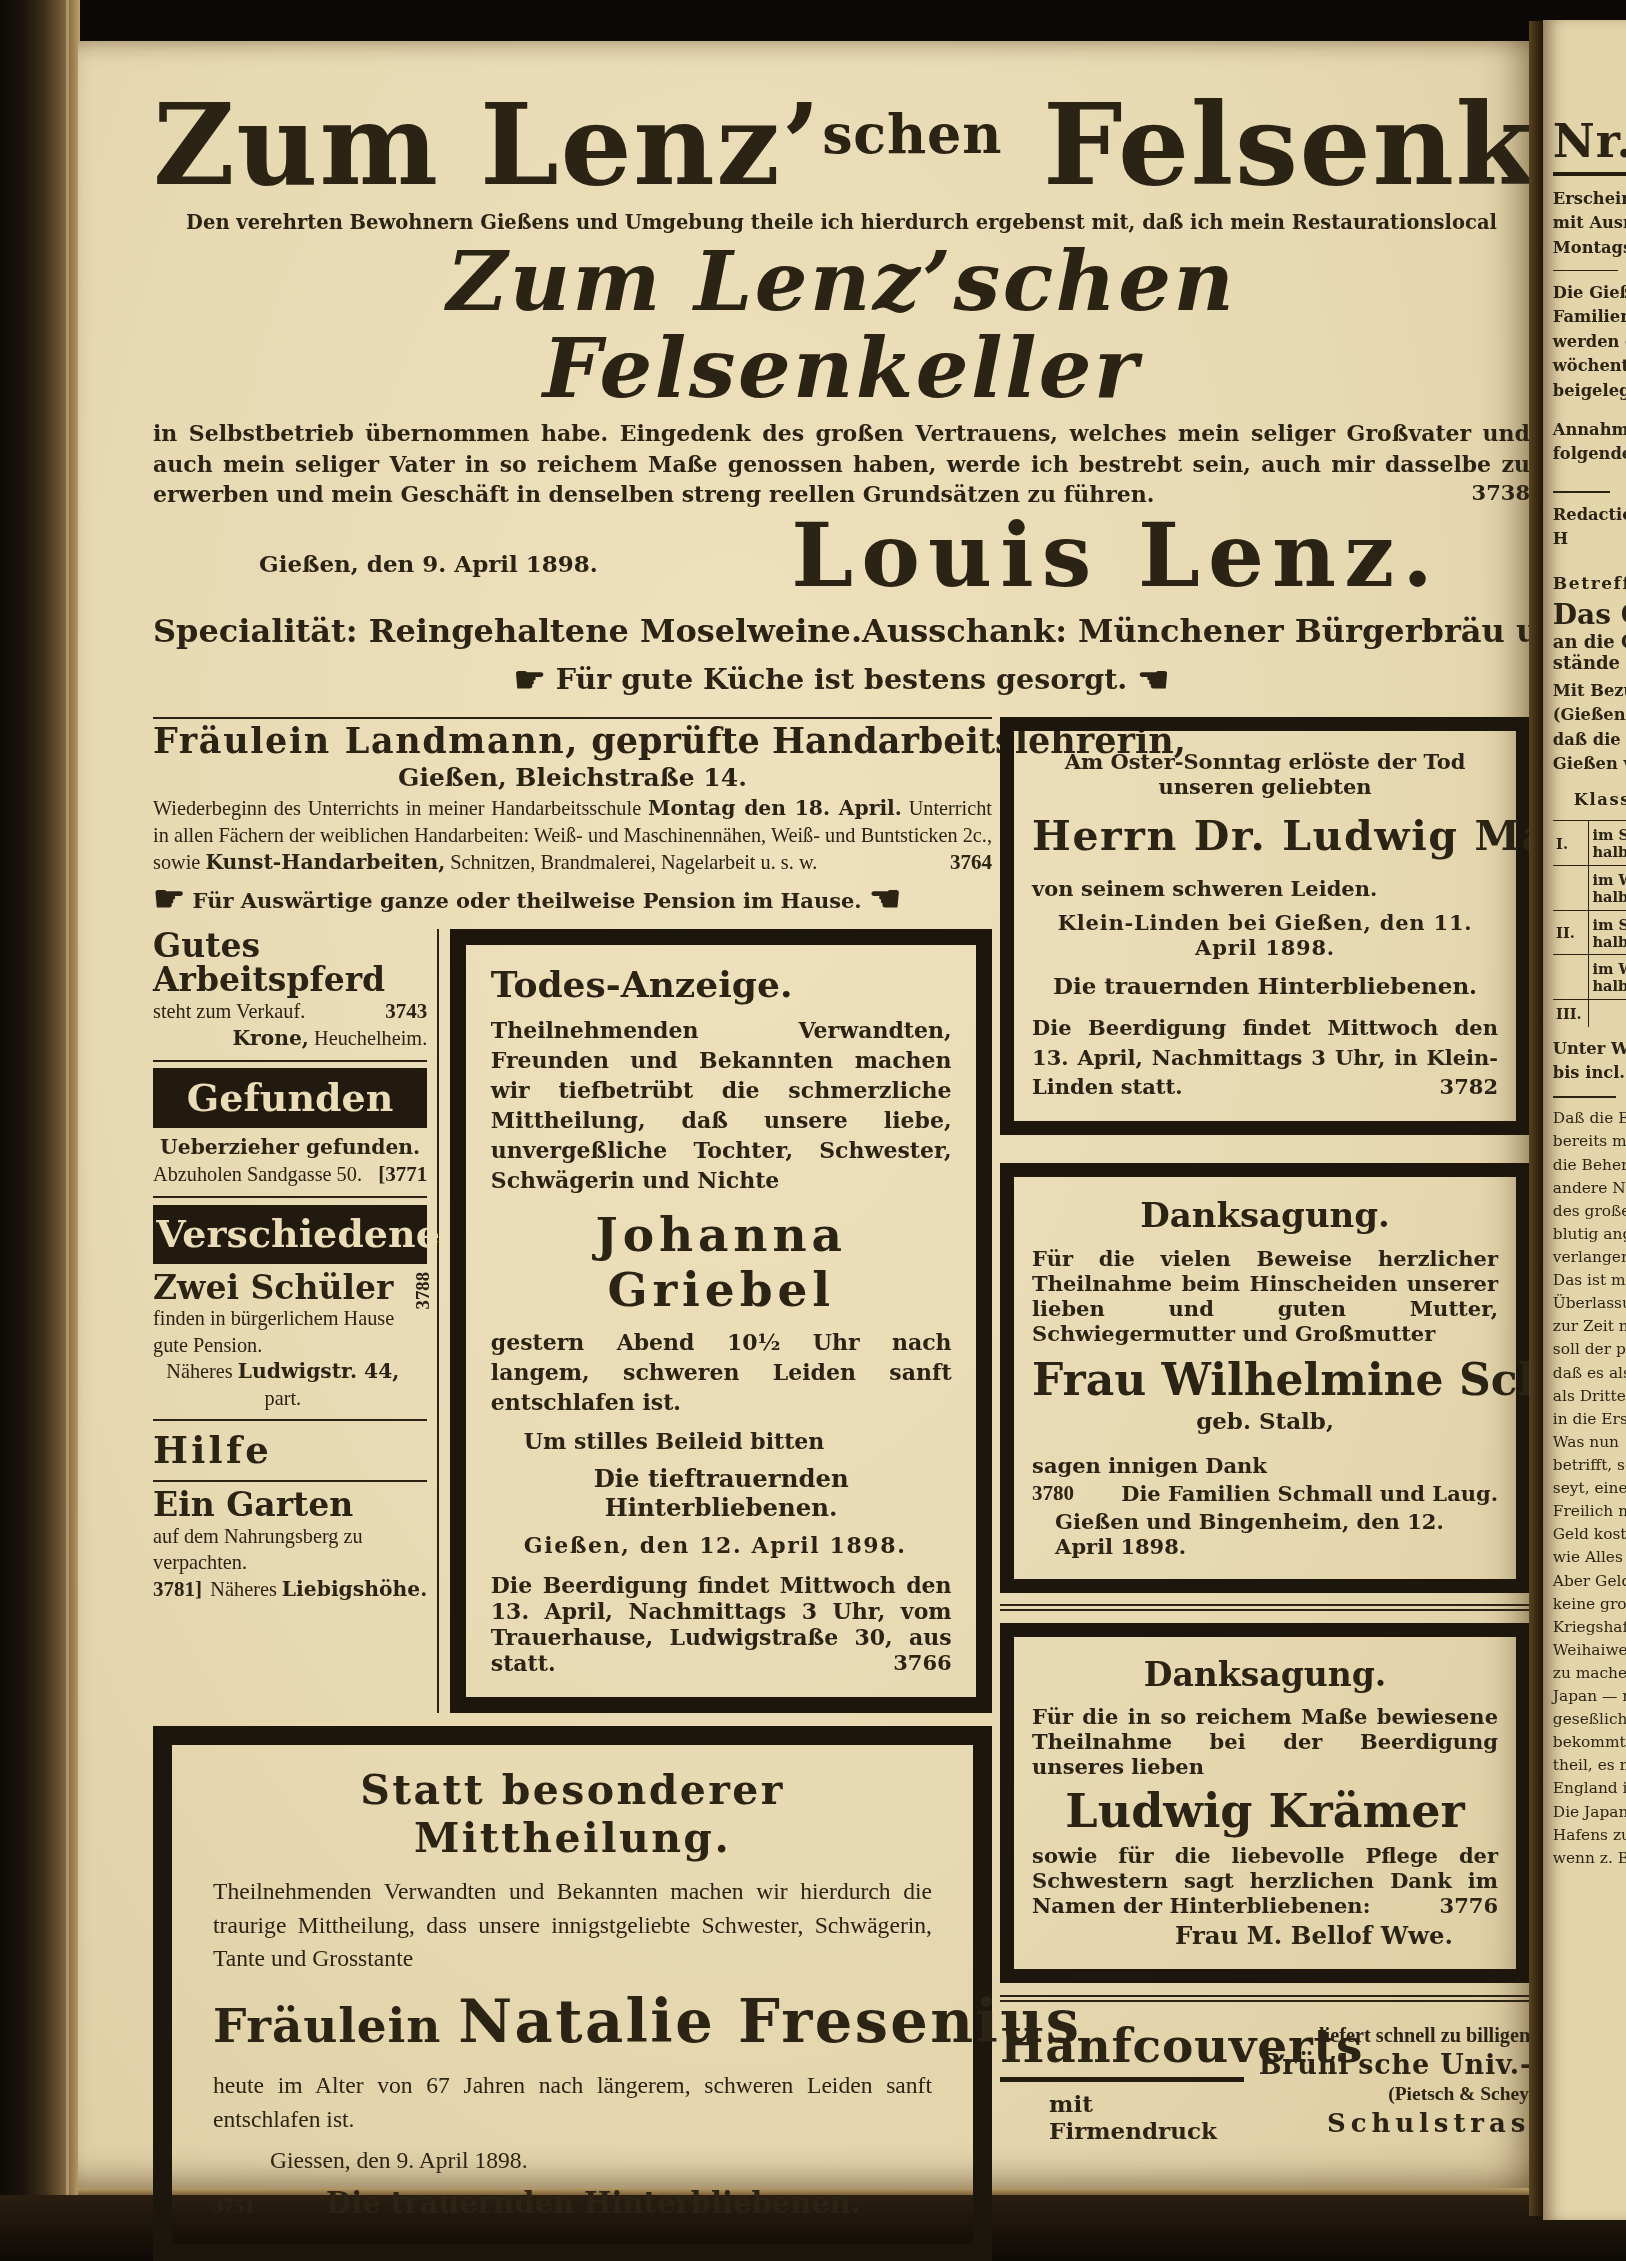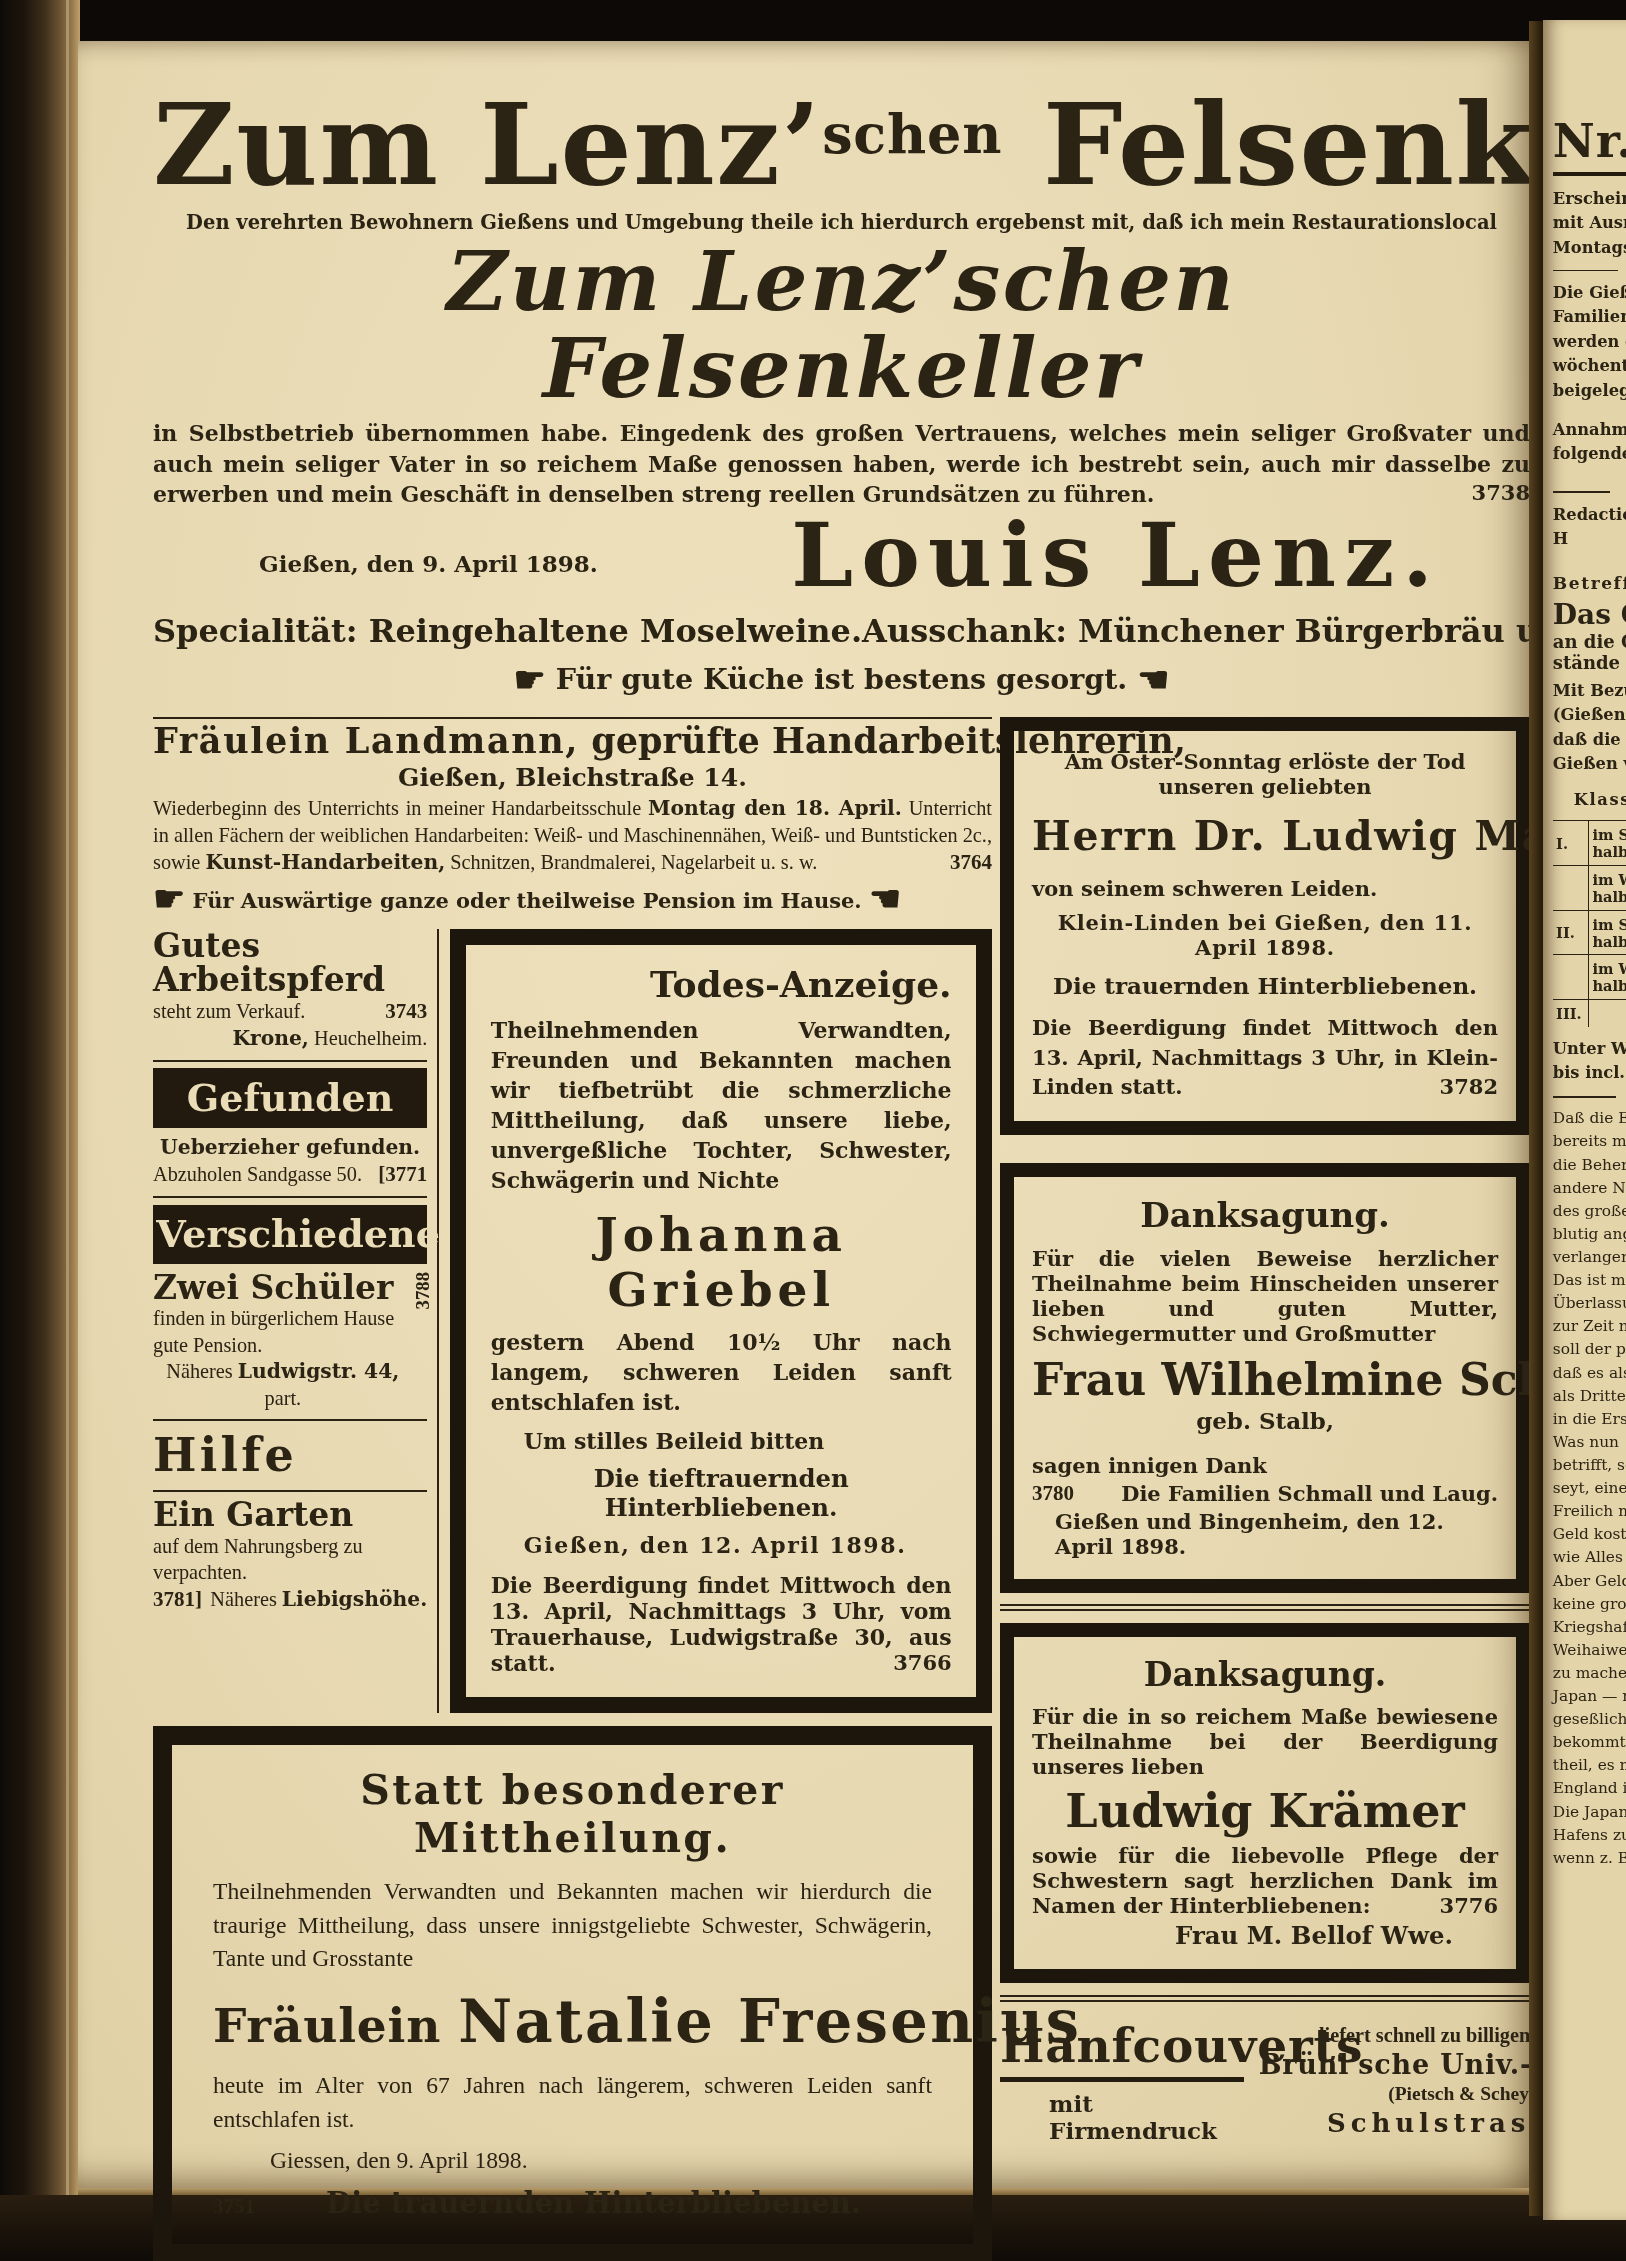--- a/index.html
+++ b/index.html
@@ -61,26 +61,26 @@
   .griebel-wrap { flex:1; padding-left:11.4px; }
 
   .srule { border-top:2.4px solid #2b2213; margin:8.1px 0 6.5px; }
   .sc-title { text-align:left; font-size:33px; line-height:1.05; }
   .sc-body { font-size:20.3px; line-height:1.3; }
   .banner { background:#221a0e; color:#e9dcb6; text-align:center; font-size:38px; padding:6.5px 3.3px 8.1px; margin:4.9px 0 6.5px; }
   .spread { display:flex; justify-content:space-between; }
   .schueler { position:relative; padding-right:14.6px; }
   .schueler .vnum { position:absolute; right:-6.5px; top:1.6px; }
   .hilfe-row { display:flex; align-items:center; gap:8.1px; }
-  .hilfe-title { font-size:46px; letter-spacing:3.3px; }
+  .hilfe-title { font-size:37px; letter-spacing:3.3px; }
   .hilfe-right { font-size:19.5px; line-height:1.15; }
 
   .mourn { border:16.3px solid #1d160c; background:transparent; }
   .griebel { padding:18px 24.4px 21px; }
-  .griebel-h { text-align:right; font-size:36px; }
+  .griebel-h { text-align:left; font-size:36px; }
   .griebel-body { font-size:22px; line-height:1.36; margin-top:11.4px; }
   .griebel-name { text-align:center; font-size:47px; letter-spacing:4.9px; margin-top:11.4px; }
   .griebel-line { font-size:22px; margin-top:9.8px; }
 
   .rbox { border:14.6px solid #1d160c; padding:18px 18px 19.5px; }
   .r-intro { text-align:center; font-size:21px; }
   .r-name { text-align:center; font-size:41px; margin-top:13px; letter-spacing:1.6px; white-space:nowrap; }
   .r-body { font-size:21px; margin-top:16px; }
   .r-date { font-size:21px; margin-top:9.8px; text-align:center; }
   .r-mourn { text-align:center; font-size:23px; margin-top:11.4px; }

